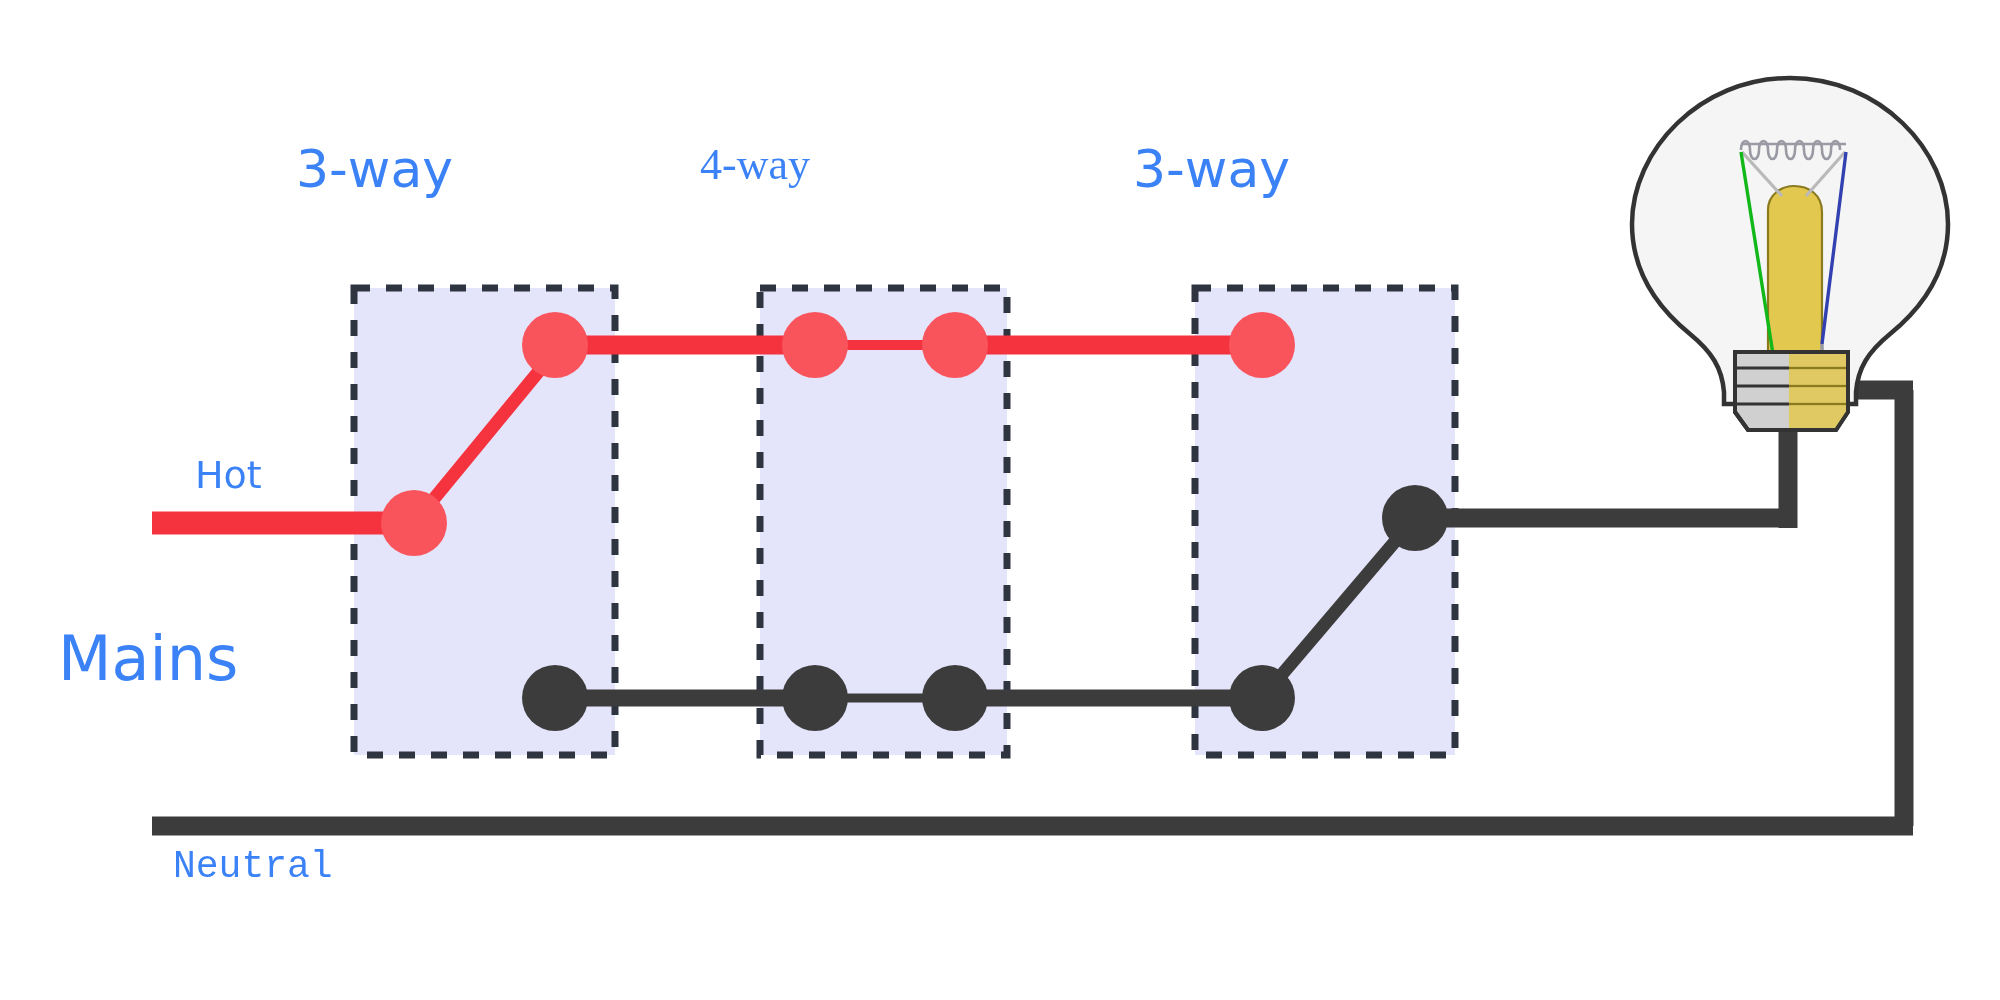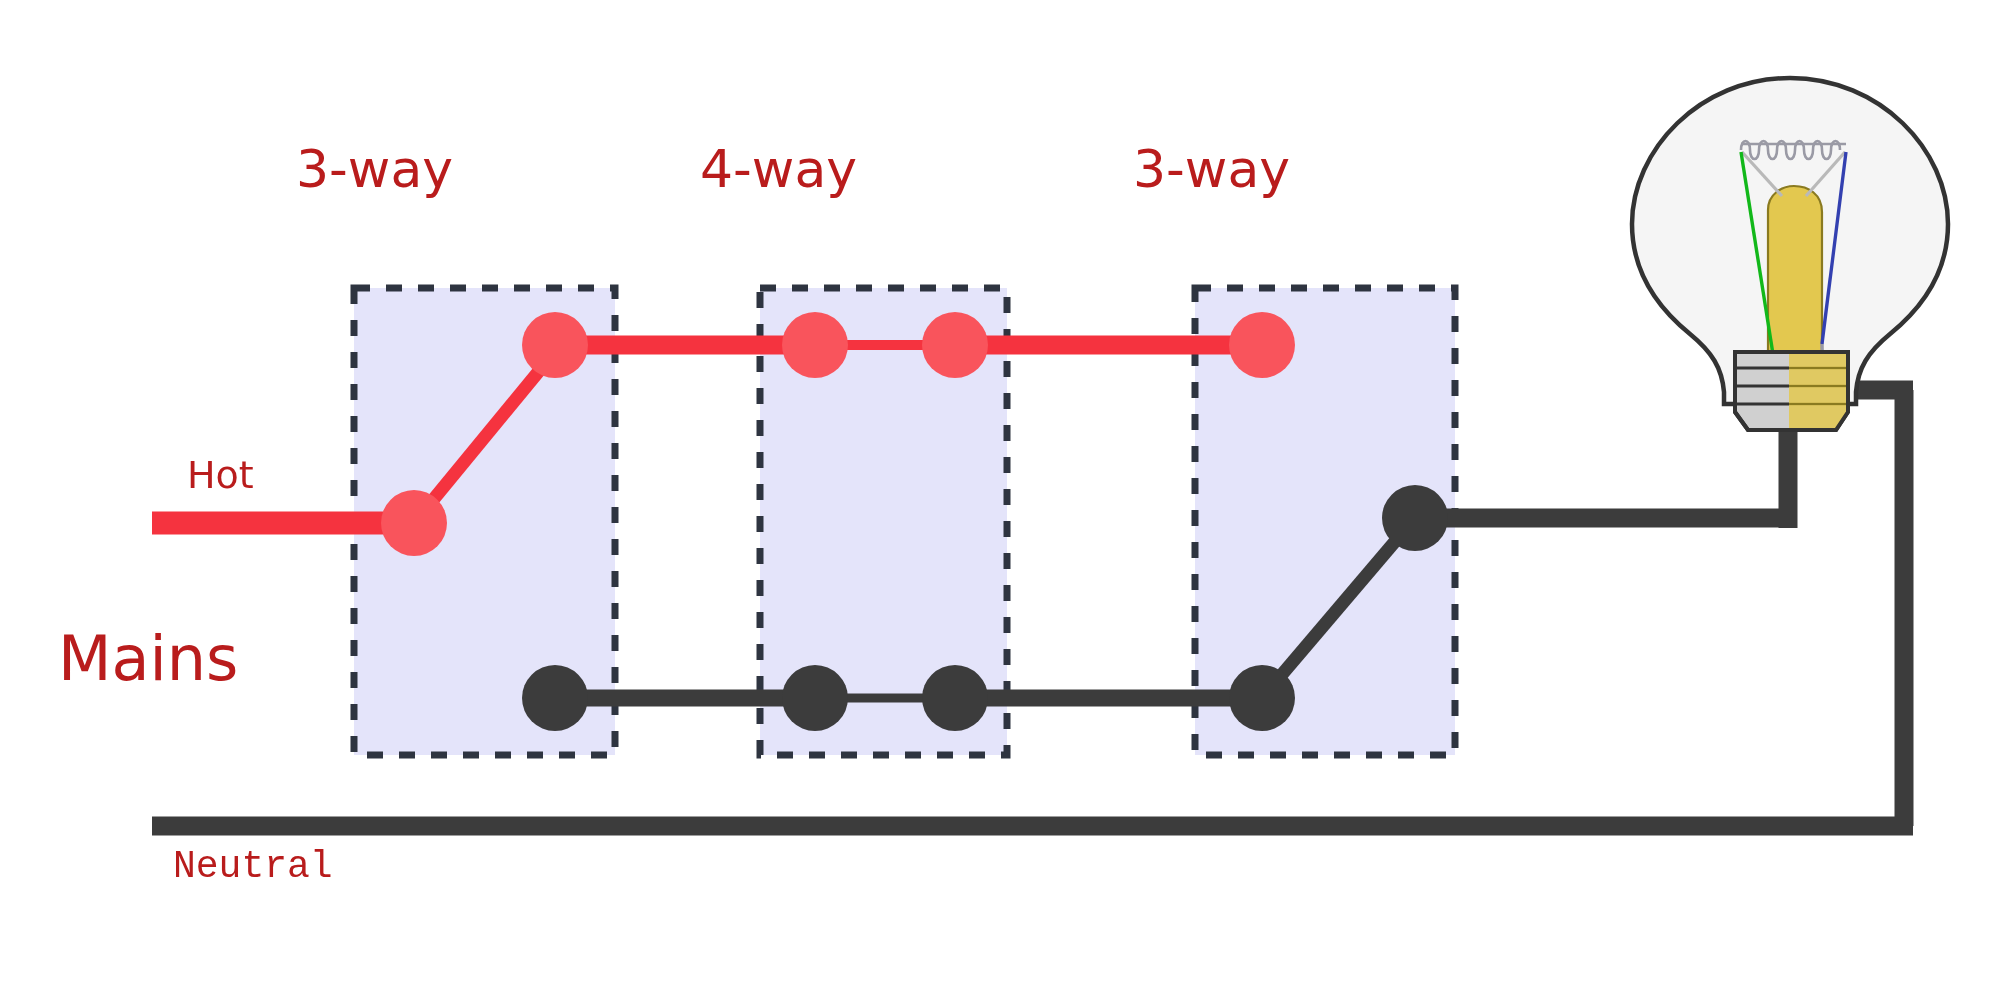--- a/index.html
+++ b/index.html
@@ -1,26 +1,26 @@
 <!DOCTYPE html>
 <html><head>
 <meta charset="utf-8">
 <title>3-way / 4-way switch wiring diagram</title>
 <style>
   html,body{margin:0;padding:0;background:#ffffff;}
   body{width:2000px;height:1000px;overflow:hidden;
        font-family:"DejaVu Sans","Liberation Sans",sans-serif;}
   #stage{position:relative;width:2000px;height:1000px;background:#ffffff;}
   #canvas{position:absolute;left:0;top:0;width:2000px;height:1000px;}
-  .lbl{position:absolute;color:#b91c1c;white-space:nowrap;line-height:1;}
+  .lbl{position:absolute;color:#3b82f6;white-space:nowrap;line-height:1;}
   #label-mains{left:58px;  top:628px; font-size:62px;}
-  #label-hot{  left:187px; top:456px; font-size:38px;}
+  #label-hot{  left:195px; top:456px; font-size:38px;}
   #label-neutral{left:173px;top:848px; font-size:38px;font-family:Liberation Mono, monospace;}
   #label-sw1{  left:296px; top:143px; font-size:52px;}
-  #label-sw2{  left:700px; top:143px; font-size:52px;}
+  #label-sw2{  left:700px; top:143px; font-size:44px;font-family:Liberation Serif, serif;}
   #label-sw3{  left:1133px;top:143px; font-size:52px;}
 </style>
 </head>
 <body>
 
 <div id="stage">
 
   <svg id="canvas" viewBox="0 0 2000 1000" xmlns="http://www.w3.org/2000/svg">
 
     <g>

